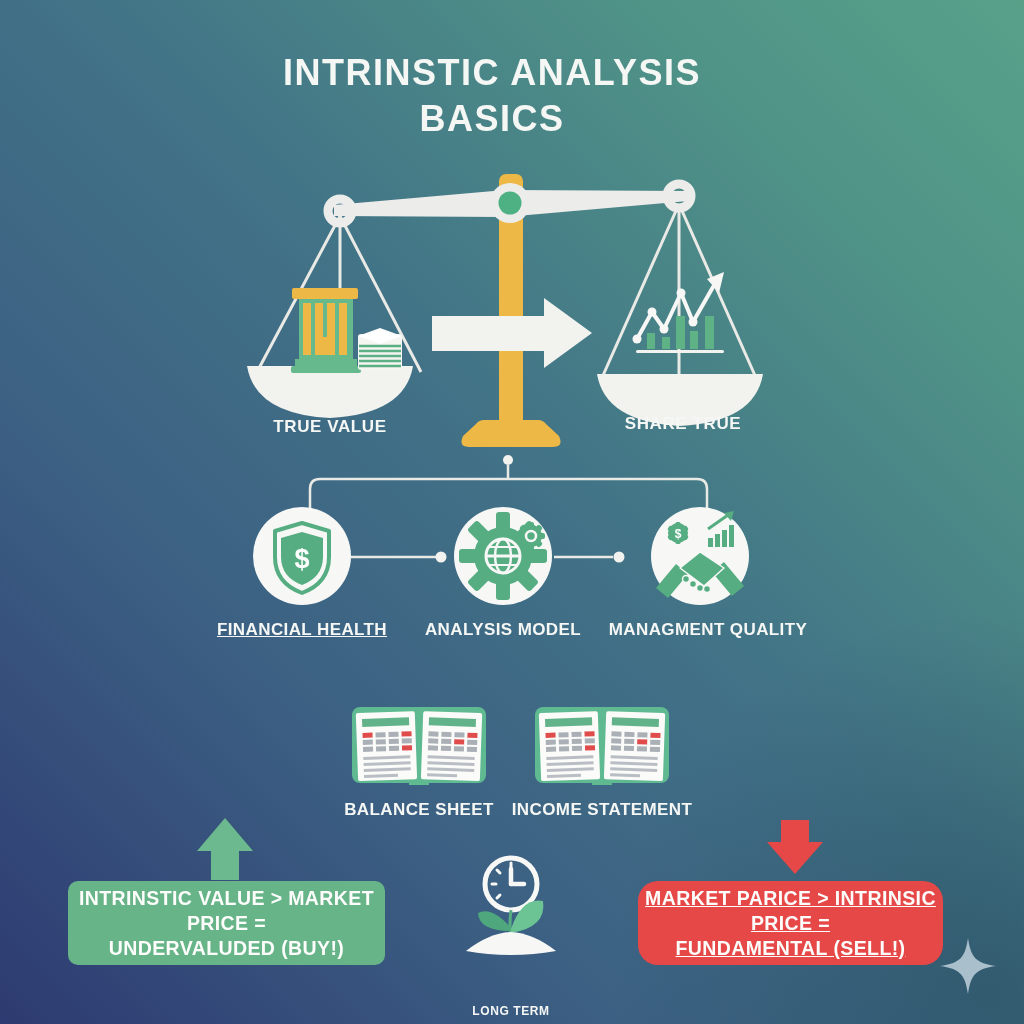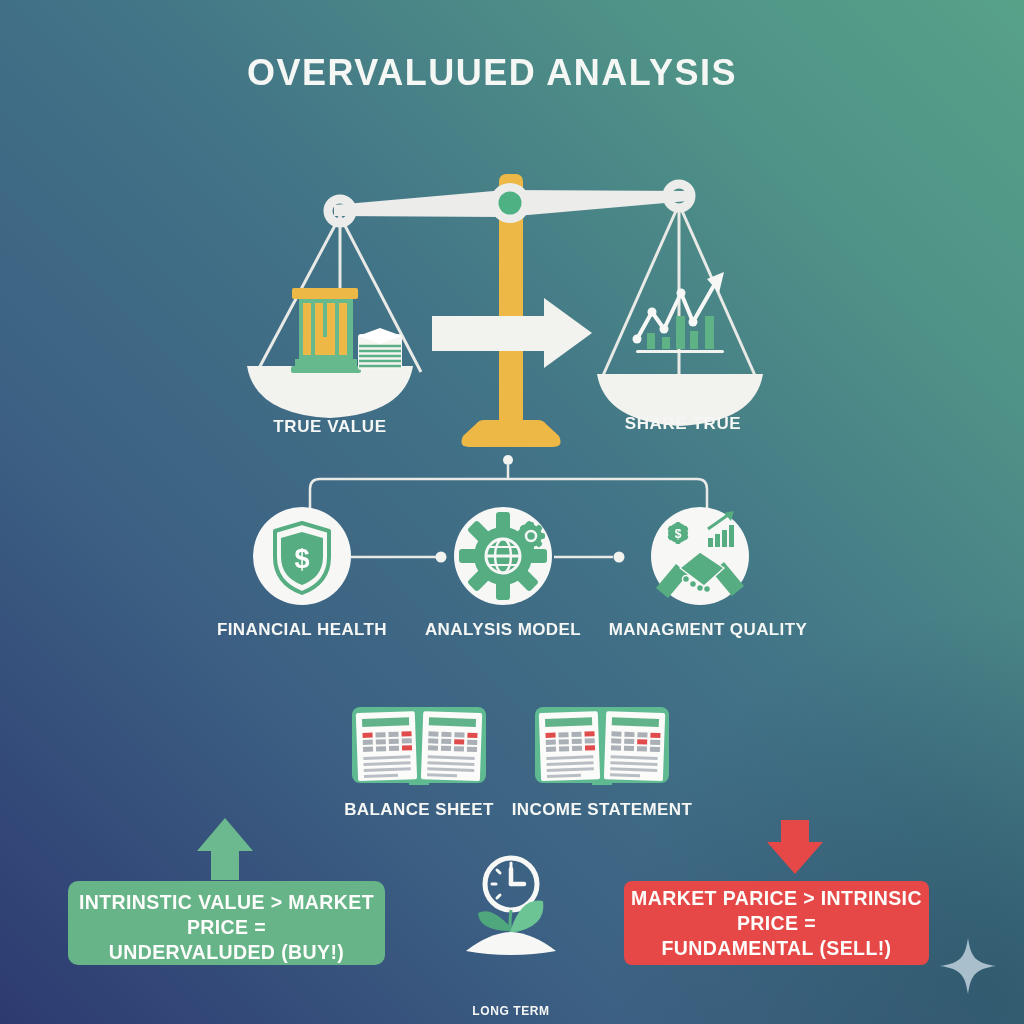--- a/index.html
+++ b/index.html
@@ -12,33 +12,33 @@
       radial-gradient(620px 620px at 97% 97%, rgba(15,40,58,0.30), rgba(15,40,58,0) 62%),
       linear-gradient(45deg, #2d3a71 0%, #3c6083 30%, #427487 55%, #4f9287 80%, #58a189 100%);
   }
   .txt{position:absolute;color:#f5f7f5;font-weight:bold;text-align:center;
        -webkit-font-smoothing:antialiased;}
   #title{left:0;top:50px;width:984px;font-size:36px;line-height:46px;letter-spacing:1.5px;}
   .pan-label{font-size:17px;letter-spacing:0.6px;}
   #true-value{left:230px;top:417px;width:200px;}
   #share-price{left:583px;top:414px;width:200px;}
   .factor-label{font-size:17px;letter-spacing:0.4px;}
-  #factor-0{left:202px;top:620px;width:200px;}
+  #factor-0{left:202px;top:620px;width:200px;text-decoration:underline;}
   #factor-1{left:403px;top:620px;width:200px;}
   #factor-2{left:590px;top:620px;width:236px;}
   #key-metrics{left:2px;top:667px;width:1020px;font-size:19.5px;letter-spacing:0.5px;}
   .doc-label{font-size:17px;letter-spacing:0.4px;}
   #doc-0{left:319px;top:800px;width:200px;}
   #doc-1{left:487px;top:800px;width:230px;}
   .signal-box{position:absolute;top:881px;height:84px;border-radius:10px;
       display:flex;flex-direction:column;justify-content:center;
       color:#fdfdfb;font-weight:bold;text-align:center;font-size:19.5px;line-height:25px;
       letter-spacing:0.4px;}
-  #buy-box{left:68px;width:317px;background:#67b489;justify-content:flex-end;}
-  #sell-box{left:624px;width:305px;background:#e64747;border-radius:8px;}
+  #buy-box{left:68px;width:317px;background:#67b489;}
+  #sell-box{left:638px;width:305px;background:#e64747;border-radius:20px;text-decoration:underline;}
   #long-term{left:411px;top:1000px;width:200px;font-size:12px;line-height:23px;letter-spacing:0.6px;}
   svg{position:absolute;left:0;top:0;}
 </style>
 </head>
 <body>
 
 <div id="canvas">
 
   <svg width="1024" height="1024" viewBox="0 0 1024 1024">
 
@@ -262,21 +262,22 @@
       <path d="M511,910 Q509,925 511,936" fill="none" stroke="#56ad82" stroke-width="3"></path>
       <path d="M511,928 Q492,906 478,913 Q479,931 511,931 Z" fill="#4fa87d"></path>
       <path d="M511,929 Q522,897 543,901 Q547,927 511,933 Z" fill="#6cc495"></path>
       <path d="M466,951 Q489,933 511,932 Q533,933 556,951 Q511,959 466,951 Z" fill="#f7f8f6"></path>
     </g>
 
     <path d="M968,938 C971,958 976,963 996,966 C976,969 971,974 968,994 C965,974 960,969 940,966 C960,963 965,958 968,938 Z" fill="#a9bfcb"></path>
   </svg>
 
   <div id="title" class="txt">
-    <div>OVERVALUUED ANALYSIS</div>
+    <div>INTRINSTIC ANALYSIS</div>
+    <div>BASICS</div>
   </div>
 
   <div id="true-value" class="txt pan-label">TRUE VALUE</div>
   <div id="share-price" class="txt pan-label">SHARE TRUE</div>
 
   <div id="factor-0" class="txt factor-label">FINANCIAL HEALTH</div>
   <div id="factor-1" class="txt factor-label">ANALYSIS MODEL</div>
   <div id="factor-2" class="txt factor-label">MANAGMENT QUALITY</div>
 
 

